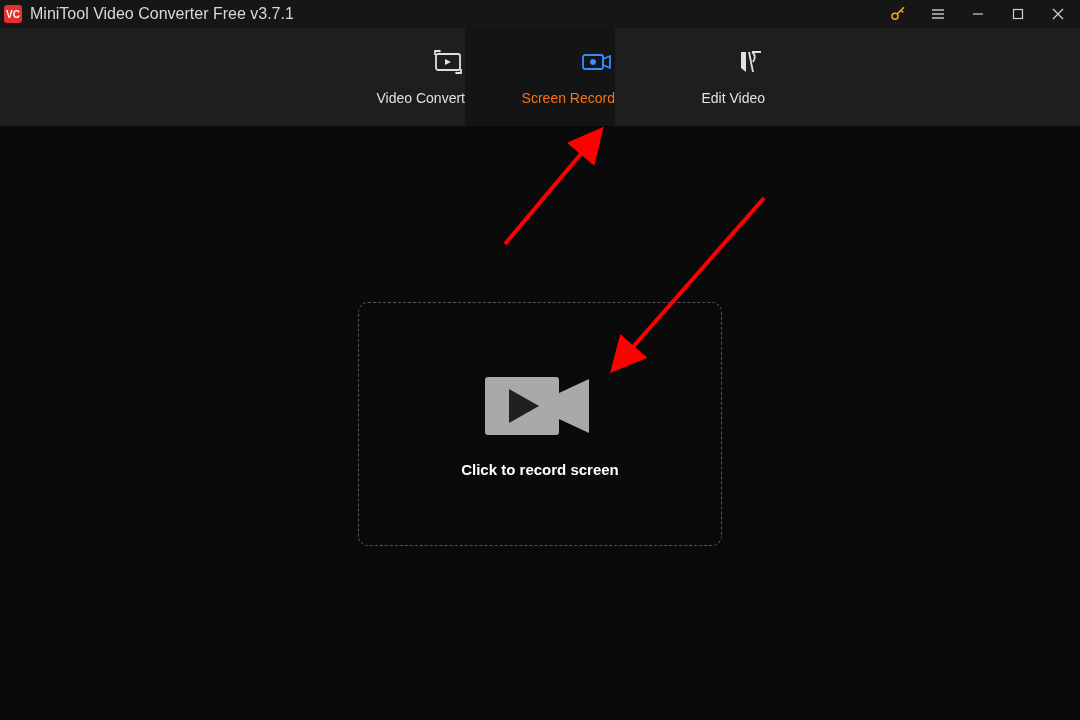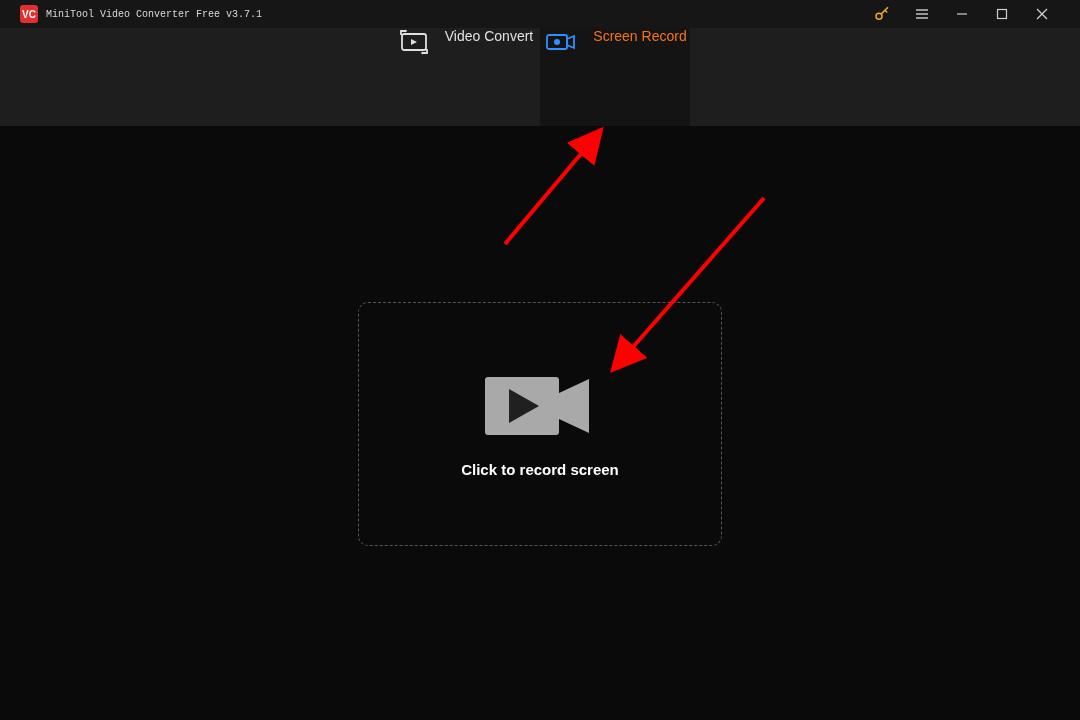--- a/index.html
+++ b/index.html
@@ -10,40 +10,39 @@
       font-family: -apple-system, "Segoe UI", Arial, sans-serif;
       color: #fff;
       overflow: hidden;
       position: relative;
     }
     .titlebar {
       height: 28px;
       background: #161616;
       display: flex;
       align-items: center;
-      padding: 0 20px;
+      padding: 0 4px;
     }
     .app-icon {
       width: 18px;
       height: 18px;
       background: #e52e2e;
       border-radius: 3px;
       display: flex;
       align-items: center;
       justify-content: center;
       font-size: 10px;
       font-weight: bold;
       color: #fff;
       margin-right: 8px;
     }
     .app-title {
-      font-size: 10px;
+      font-size: 16px;
       color: #d9d9d9;
       flex: 1;
-      font-family: Liberation Mono, monospace;
     }
     .win-controls {
       display: flex;
       align-items: center;
       gap: 4px;
     }
     .win-btn {
       width: 36px;
       height: 28px;
       display: flex;
@@ -64,22 +63,22 @@
     .tabbar {
       height: 98px;
       background: #1e1e1e;
       display: flex;
       justify-content: center;
       align-items: stretch;
     }
     .tab {
       width: 150px;
       display: flex;
-      flex-direction: row;
-      align-items: flex-start;
+      flex-direction: column;
+      align-items: flex-end;
       justify-content: center;
       gap: 14px;
       cursor: pointer;
       color: #e0e0e0;
     }
     .tab.active {
       background: #141414;
       color: #f97316;
     }
     .tab-icon {
@@ -183,20 +182,30 @@
     <div class="tab-icon">
       <svg width="36" height="28" viewBox="0 0 36 28" fill="none" stroke="#2f8fff" stroke-width="1.8">
         <rect x="4" y="7" width="20" height="14" rx="2"></rect>
         <polygon points="24,11 31,8 31,20 24,17" fill="none"></polygon>
         <circle cx="14" cy="14" r="3" fill="#2f8fff" stroke="none"></circle>
       </svg>
     </div>
     <div class="tab-label">Screen Record</div>
   </div>
 
+  <div class="tab">
+    <div class="tab-icon">
+      <svg width="30" height="28" viewBox="0 0 30 28" fill="none" stroke="#e0e0e0" stroke-width="1.8">
+        <path d="M6 4 L6 20 L11 24 L11 4 Z" fill="#e0e0e0" stroke="none"></path>
+        <path d="M14 4 L18 24"></path>
+        <path d="M17 4 L26 4 M17 4 Q22 8 18 14"></path>
+      </svg>
+    </div>
+    <div class="tab-label">Edit Video</div>
+  </div>
 </div>
 
 <div class="content">
   <div class="record-panel">
     <div>
       <svg width="110" height="70" viewBox="0 0 110 70">
         <rect x="0" y="6" width="74" height="58" rx="3" fill="#a9a9a9"></rect>
         <polygon points="74,22 104,8 104,62 74,48" fill="#a9a9a9"></polygon>
         <polygon points="24,18 24,52 54,35" fill="#202020"></polygon>
       </svg>

